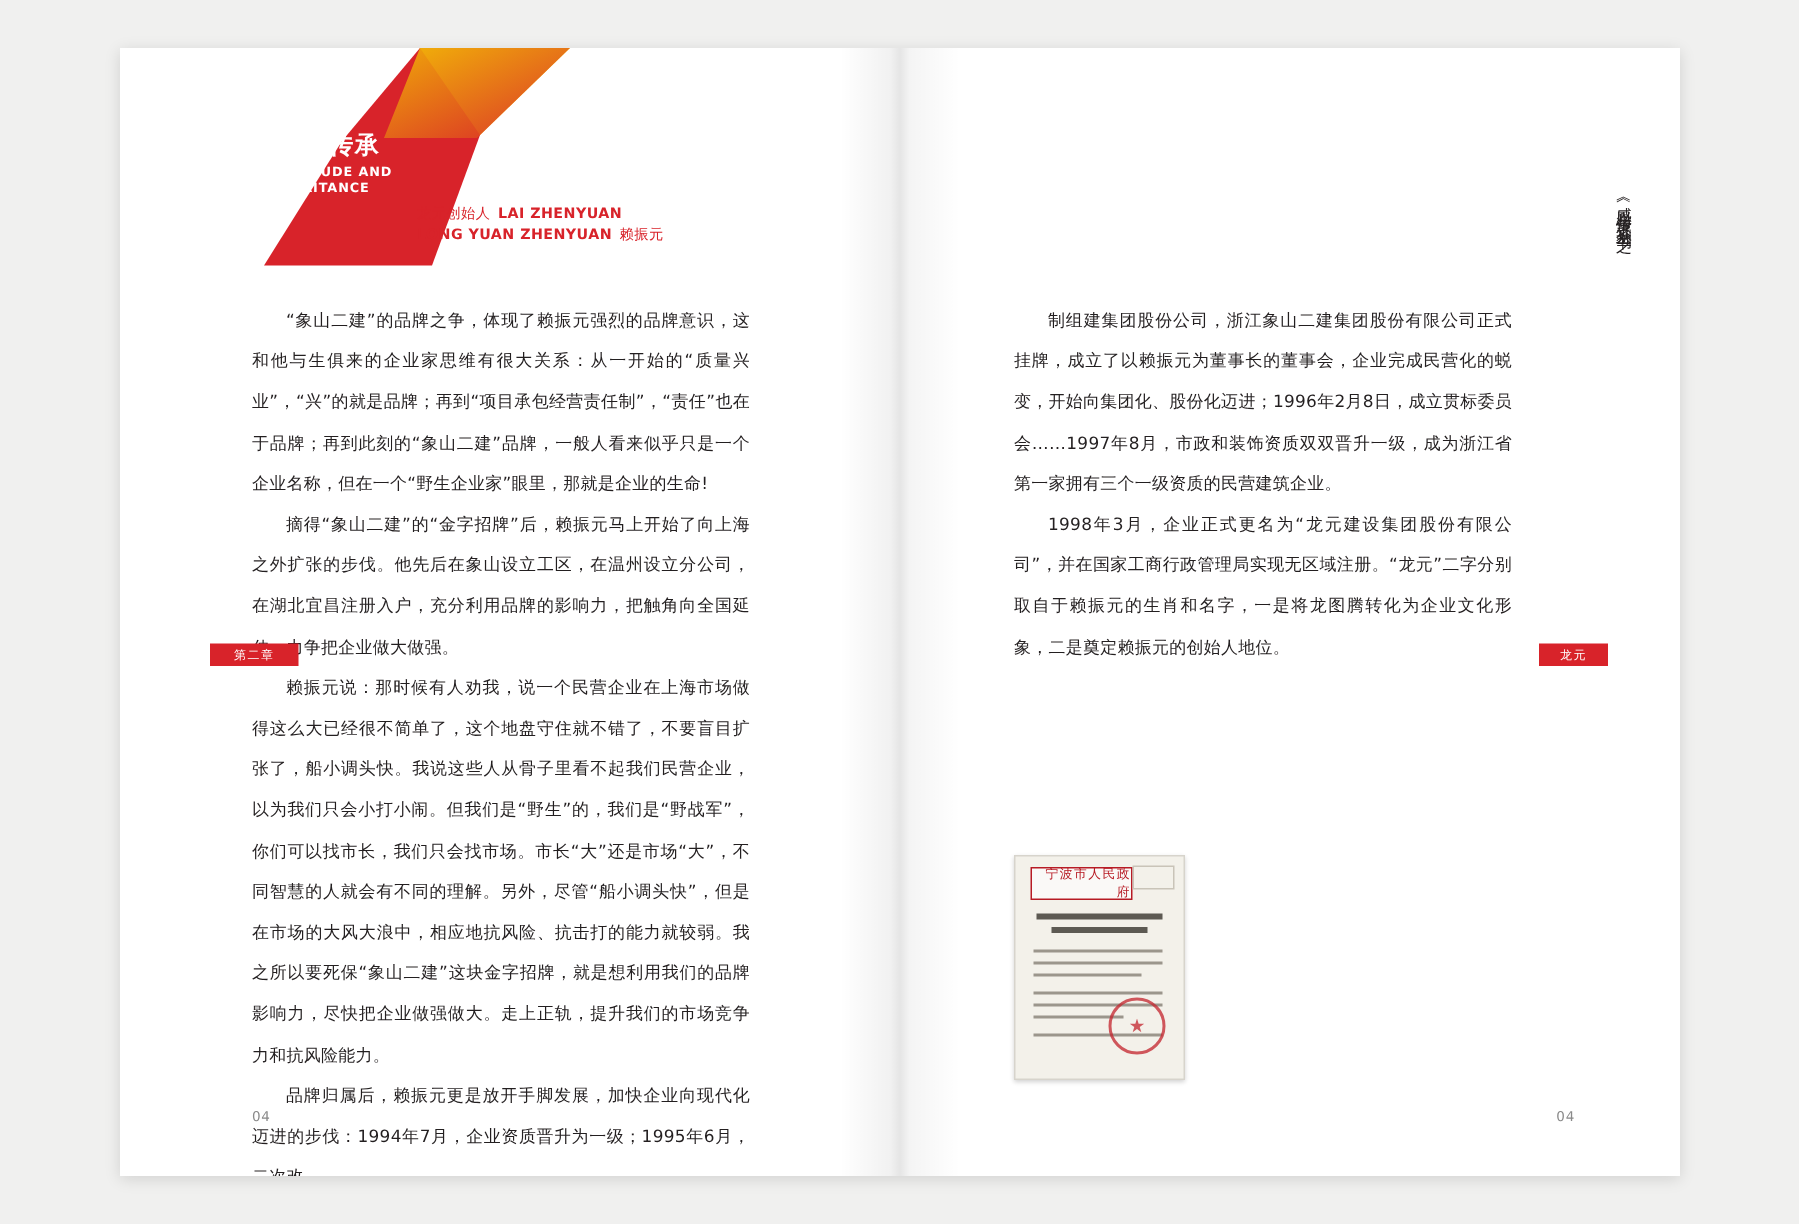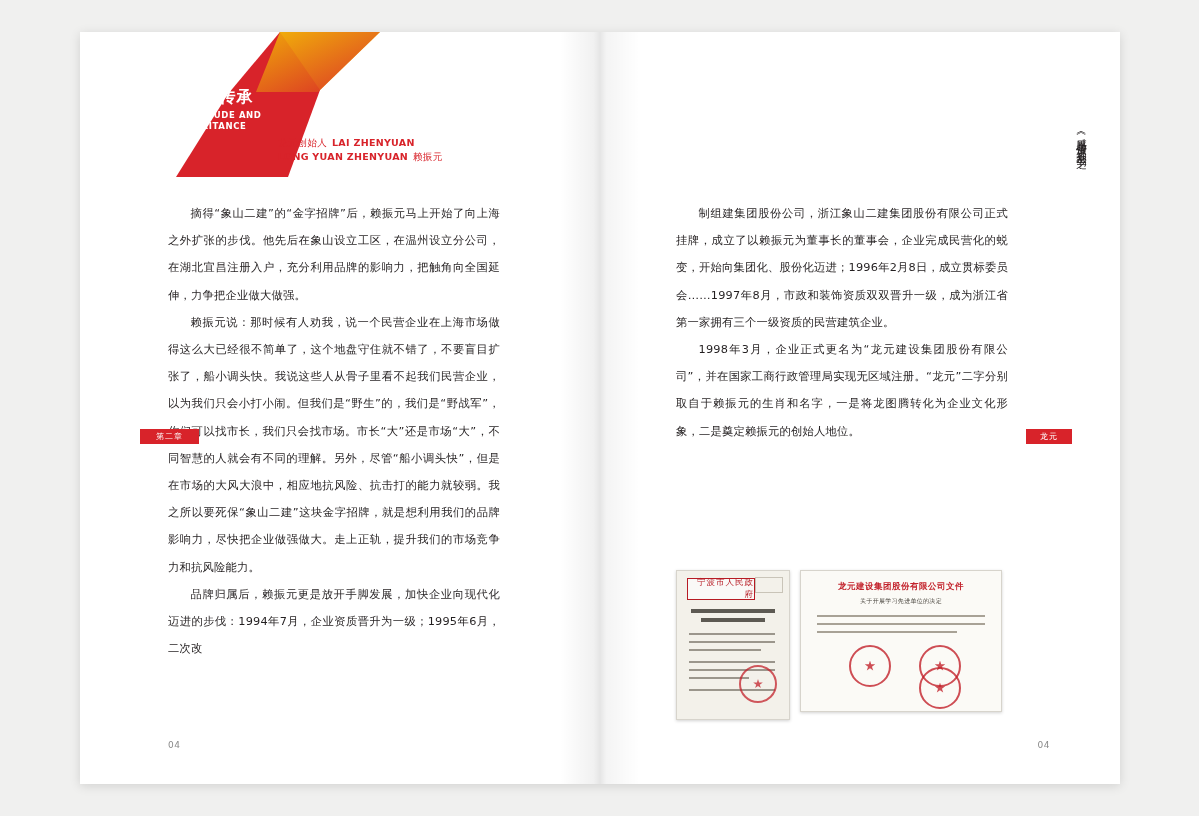--- a/index.html
+++ b/index.html
@@ -271,20 +271,21 @@
     <div class="byline">
       <div class="row1">
         <span>龙元创始人</span><span class="en">LAI ZHENYUAN</span>
       </div>
       <div class="row2">
         <span class="en">LONG YUAN ZHENYUAN</span><span>赖振元</span>
       </div>
     </div>
 
     <div class="body-col">
+      <p>“象山二建”的品牌之争，体现了赖振元强烈的品牌意识，这和他与生俱来的企业家思维有很大关系：从一开始的“质量兴业”，“兴”的就是品牌；再到“项目承包经营责任制”，“责任”也在于品牌；再到此刻的“象山二建”品牌，一般人看来似乎只是一个企业名称，但在一个“野生企业家”眼里，那就是企业的生命!</p>
       <p>摘得“象山二建”的“金字招牌”后，赖振元马上开始了向上海之外扩张的步伐。他先后在象山设立工区，在温州设立分公司，在湖北宜昌注册入户，充分利用品牌的影响力，把触角向全国延伸，力争把企业做大做强。</p>
       <p>赖振元说：那时候有人劝我，说一个民营企业在上海市场做得这么大已经很不简单了，这个地盘守住就不错了，不要盲目扩张了，船小调头快。我说这些人从骨子里看不起我们民营企业，以为我们只会小打小闹。但我们是“野生”的，我们是“野战军”，你们可以找市长，我们只会找市场。市长“大”还是市场“大”，不同智慧的人就会有不同的理解。另外，尽管“船小调头快”，但是在市场的大风大浪中，相应地抗风险、抗击打的能力就较弱。我之所以要死保“象山二建”这块金字招牌，就是想利用我们的品牌影响力，尽快把企业做强做大。走上正轨，提升我们的市场竞争力和抗风险能力。</p>
       <p>品牌归属后，赖振元更是放开手脚发展，加快企业向现代化迈进的步伐：1994年7月，企业资质晋升为一级；1995年6月，二次改</p>
     </div>
 
     <div class="tab tab-left">第二章</div>
     <div class="folio folio-left">04</div>
   </div>
 
   <div class="page right">
@@ -307,30 +308,20 @@
           <div class="txtline" style="top:62px;width:86px"></div>
           <div class="txtline" style="top:70px;width:86px"></div>
           <div class="txtline" style="top:78px;width:72px"></div>
           <div class="txtline" style="top:90px;width:86px"></div>
           <div class="txtline" style="top:98px;width:86px"></div>
           <div class="txtline" style="top:106px;width:60px"></div>
           <div class="txtline" style="top:118px;width:86px"></div>
           <div class="stamp"></div>
         </div>
 
-        <div class="doc-img doc-b">
-          <div class="b-title">龙元建设集团股份有限公司文件</div>
-          <div class="b-sub">关于开展学习先进单位的决定</div>
-          <div class="bline" style="top:44px;width:168px"></div>
-          <div class="bline" style="top:52px;width:168px"></div>
-          <div class="bline" style="top:60px;width:140px"></div>
-          <div class="bstamp" style="left:48px;top:74px"></div>
-          <div class="bstamp" style="left:118px;top:74px"></div>
-          <div class="bstamp" style="left:118px;top:96px"></div>
-        </div>
 
       </div>
     </div>
 
     <div class="tab tab-right">龙元</div>
     <div class="folio folio-right">04</div>
   </div>
 
   <div id="gutter"></div>
 </div>

